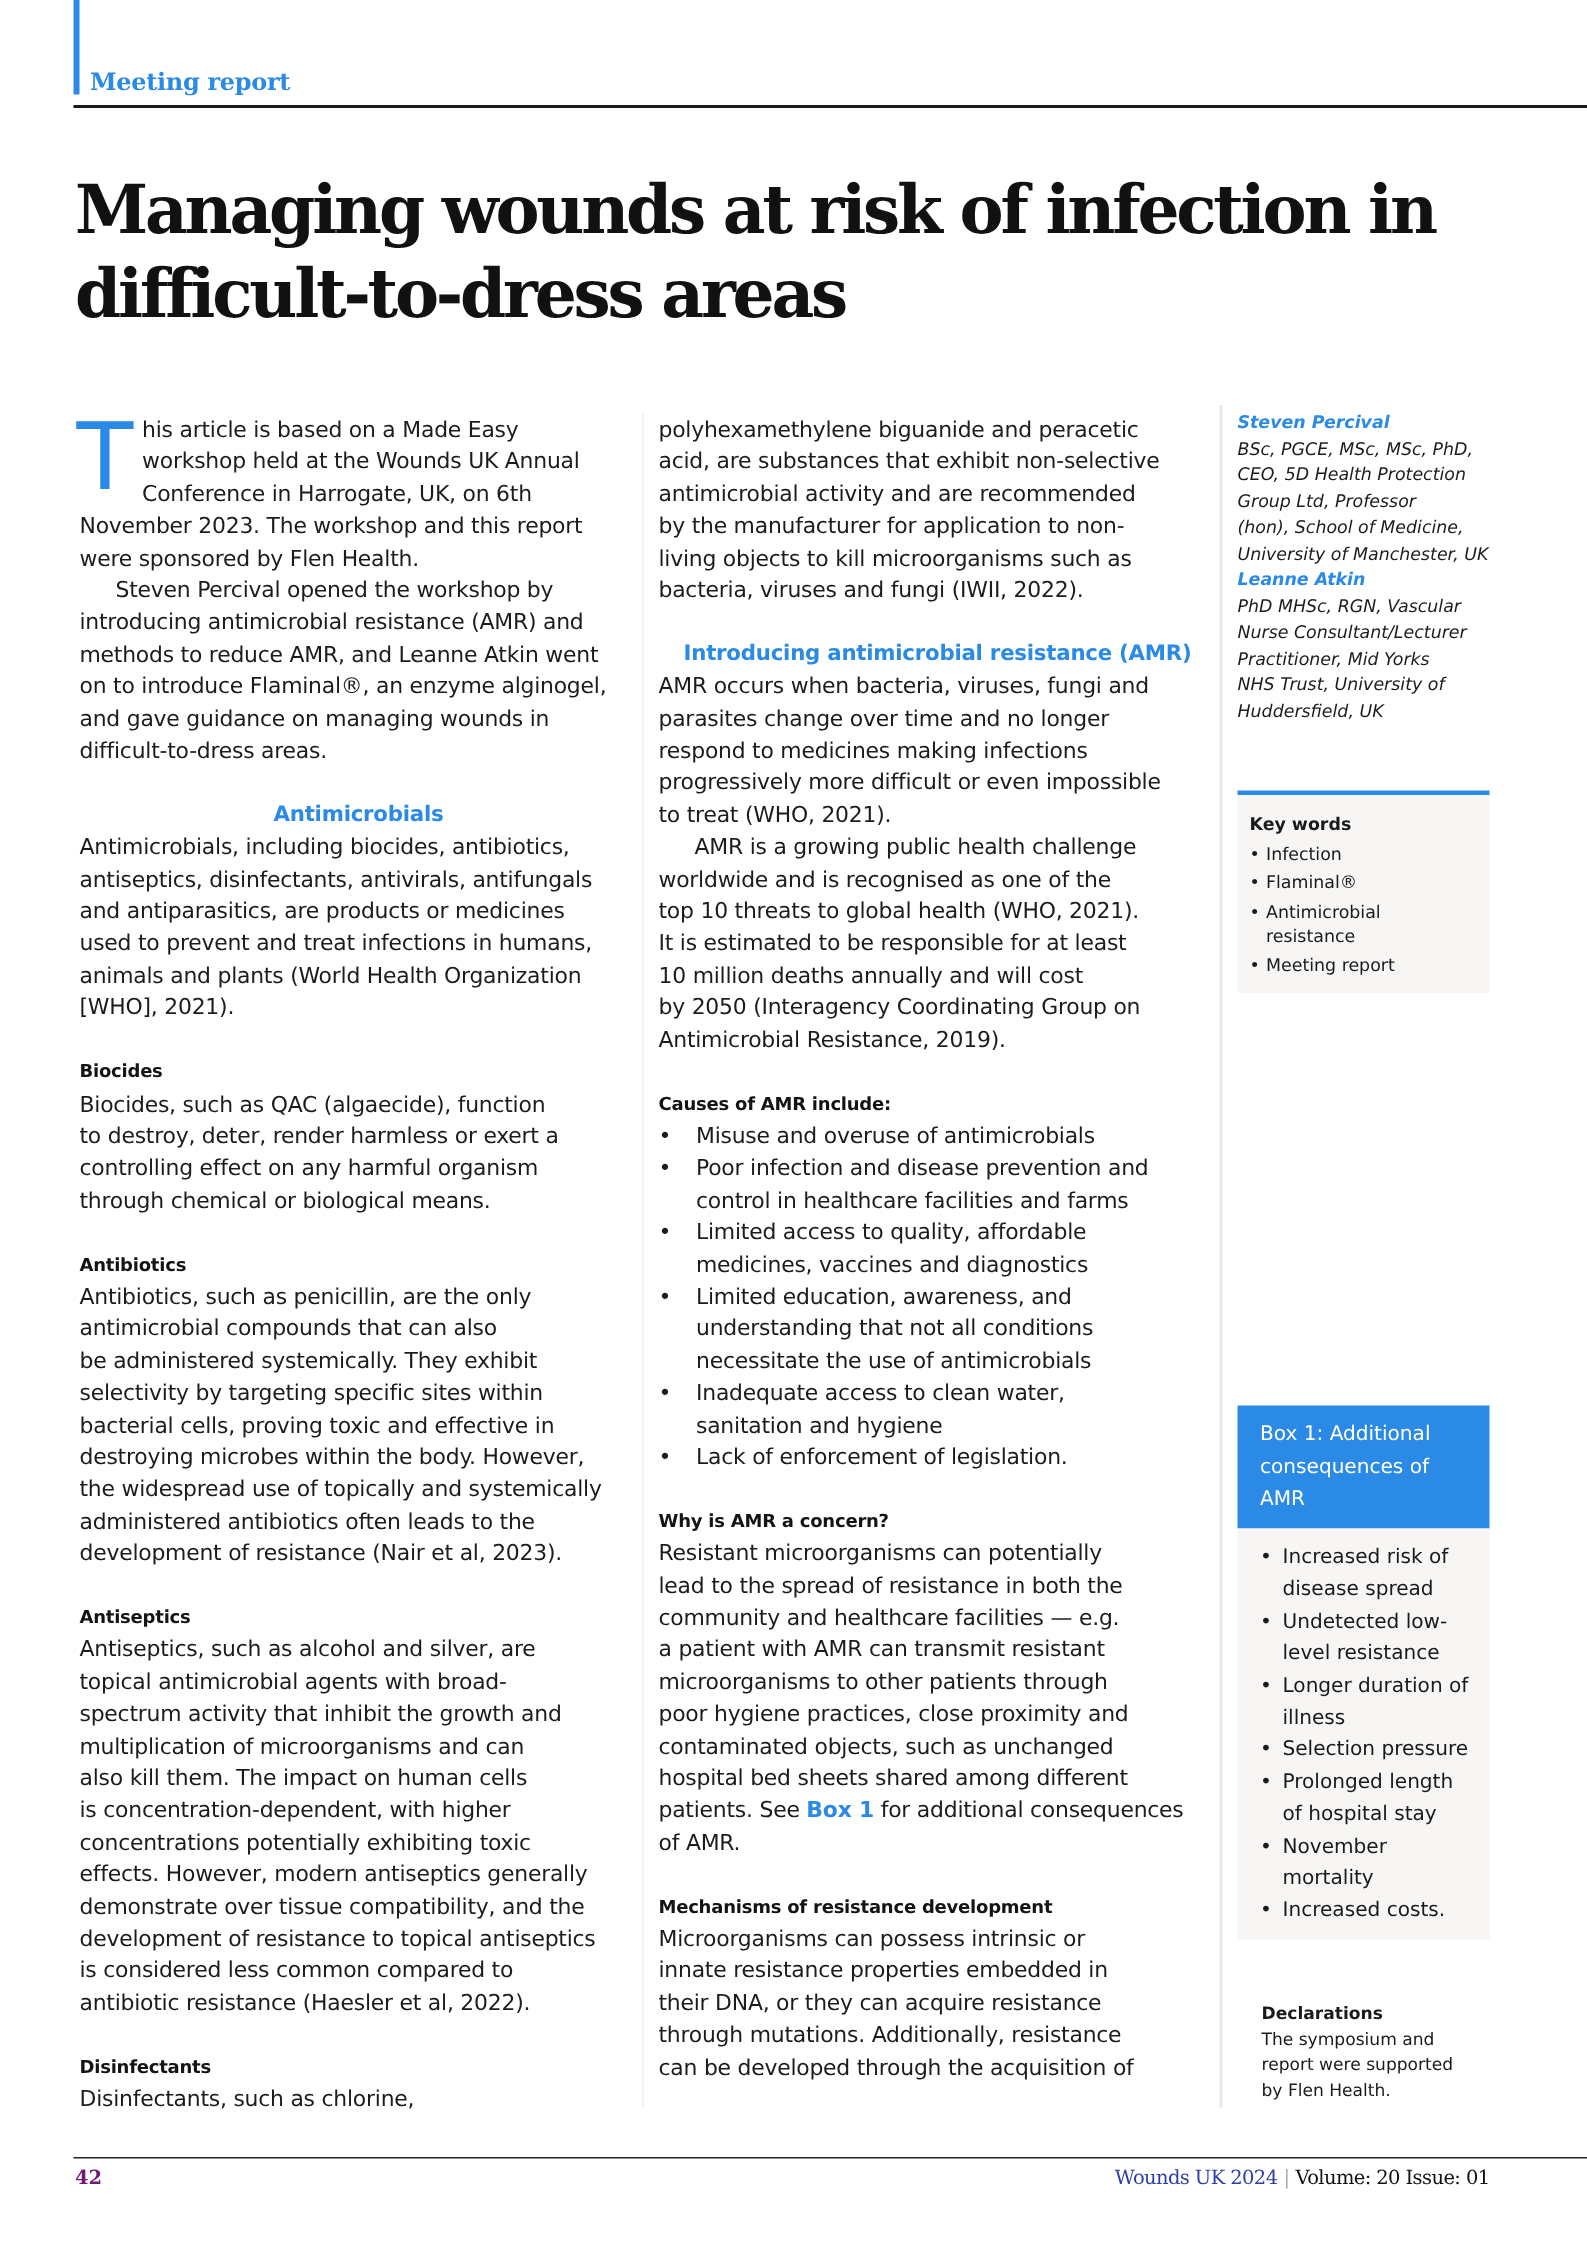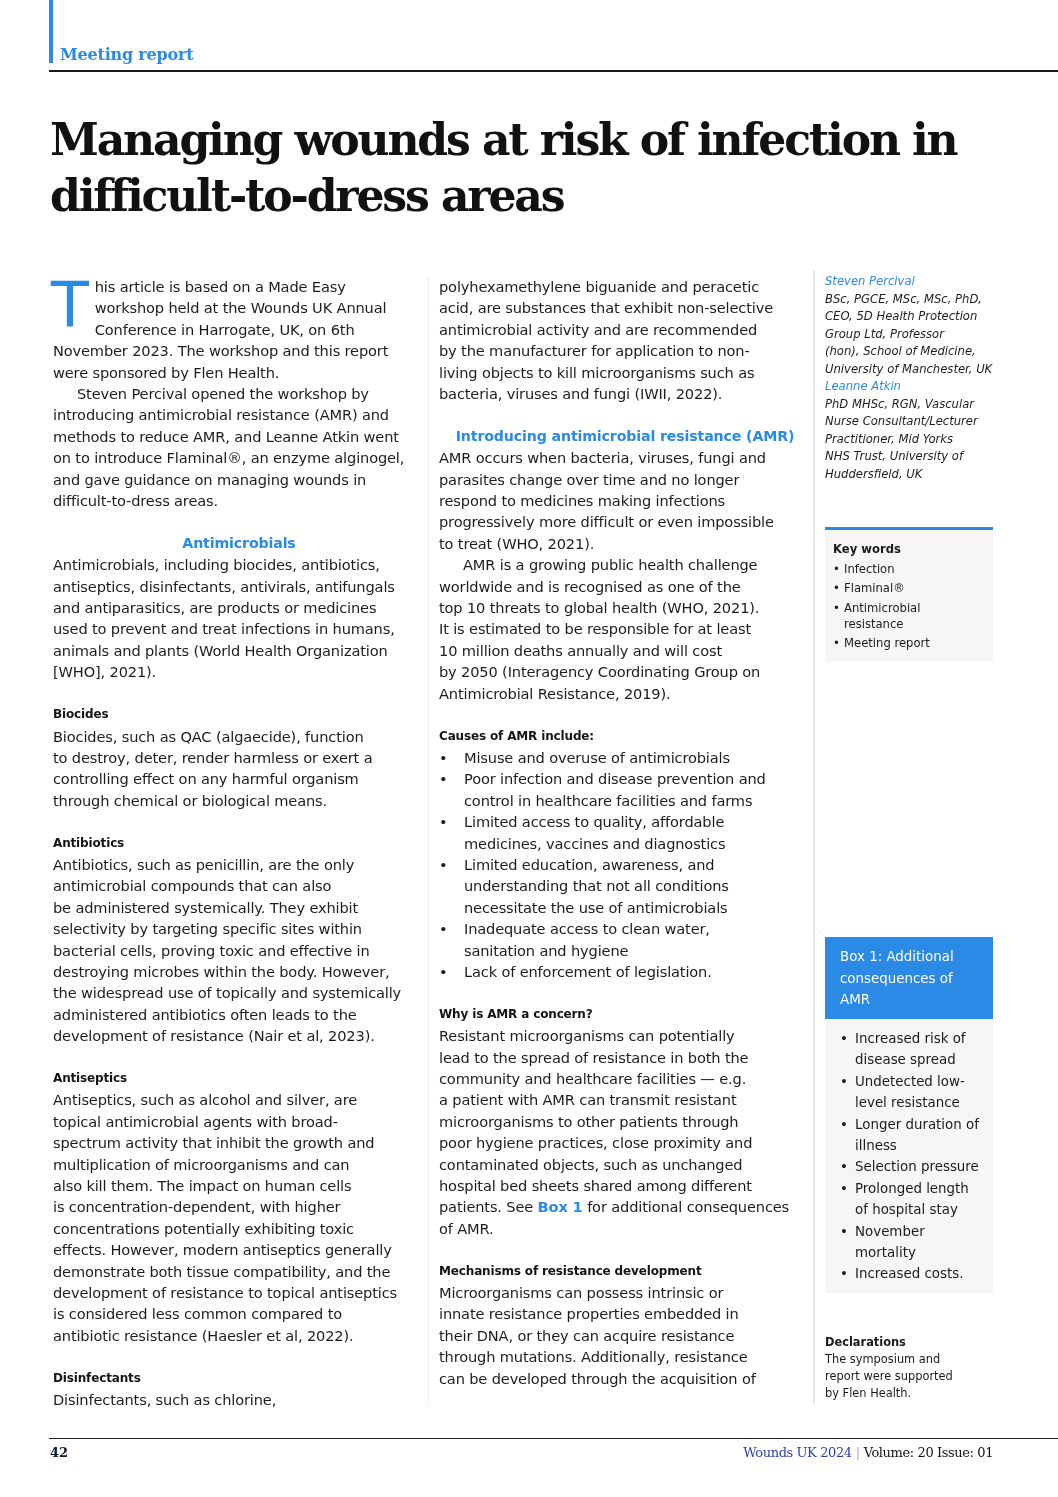--- a/index.html
+++ b/index.html
@@ -25,43 +25,43 @@
 
   .bullets { list-style: none; }
   .bullets li { position: relative; padding-left: 25px; white-space: nowrap; }
   .bullets li .dot { position: absolute; left: 0; top: 0; }
 
   .col-divider { position: absolute; left: 428px; top: 276px; width: 1px; height: 1130px; background: #eeeeee; }
   .side-divider { position: absolute; left: 813px; top: 270px; width: 2px; height: 1135px; background: #e8e8e8; }
 
   .side { position: absolute; left: 825px; width: 168px; }
   .authors { top: 273px; font-style: italic; font-size: 11.6px; line-height: 17.5px; color: #1c1c1c; }
-  .authors .name { color: #2a8ae6; font-weight: normal; }
+  .authors .name { color: #2a8ae6; font-weight: bold; }
   .authors p { white-space: nowrap; }
 
   .keywords { top: 527px; background: #f7f6f4; border-top: 3px solid #2a8ae6; padding: 10px 8px 10px 8px; font-size: 11.6px; line-height: 19.5px; height: 135px; }
   .keywords .kw-title { font-weight: bold; font-size: 11.6px; }
   .keywords ul { list-style: none; }
   .keywords li { position: relative; padding-left: 11px; line-height: 19px; }
   .keywords li.wrap { line-height: 16px; padding-top: 2px; padding-bottom: 2px; }
   .keywords li .dot { position: absolute; left: 0; }
 
   .box1 { top: 937px; }
   .box1-head { background: #2a8ae6; color: #ffffff; font-size: 13.4px; line-height: 21.5px; padding: 9px 15px 8px 15px; height: 82px; }
   .box1-body { background: #f7f6f4; padding: 9px 8px 9px 15px; font-size: 13.4px; line-height: 21.4px; height: 274px; }
   .box1-body ul { list-style: none; }
   .box1-body li { position: relative; padding-left: 15px; white-space: nowrap; }
   .box1-body li .dot { position: absolute; left: 0; }
 
   .decl { top: 1334px; font-size: 11.4px; line-height: 17px; }
   .decl .d-title { font-weight: bold; }
-  .decl p { white-space: nowrap; }
+  .decl p { white-space: nowrap; margin-left: 16px; }
 
   .footer-rule { position: absolute; left: 49px; right: 0; top: 1438px; height: 1px; background: #222; }
-  .page-num { position: absolute; left: 50px; top: 1445px; font-family: "DejaVu Serif", serif; font-weight: bold; font-size: 13px; color: #0f172a; }
+  .page-num { position: absolute; left: 50px; top: 1445px; font-family: "DejaVu Serif", serif; font-weight: bold; font-size: 13px; color: #701a75; }
   .journal { position: absolute; right: 65px; top: 1445px; font-family: "DejaVu Serif", serif; font-size: 13px; color: #111; letter-spacing: -0.4px; margin-left: 11px; }
   .journal .jname { color: #2c3fa8; }
   .journal .sep { color: #aaaaaa; margin: 0 4px; }
 </style>
 </head>
 <body>
 
 <div class="section-bar"></div>
 <div class="section-label">Meeting report</div>
 <div class="header-rule"></div>
@@ -130,21 +130,21 @@
   <div>
     <p class="h-black">Antiseptics</p>
     <p>Antiseptics, such as alcohol and silver, are</p>
     <p>topical antimicrobial agents with broad-</p>
     <p>spectrum activity that inhibit the growth and</p>
     <p>multiplication of microorganisms and can</p>
     <p>also kill them. The impact on human cells</p>
     <p>is concentration-dependent, with higher</p>
     <p>concentrations potentially exhibiting toxic</p>
     <p>effects. However, modern antiseptics generally</p>
-    <p>demonstrate both tissue compatibility, and the</p>
+    <p>demonstrate over tissue compatibility, and the</p>
     <p>development of resistance to topical antiseptics</p>
     <p>is considered less common compared to</p>
     <p>antibiotic resistance (Haesler et al, 2022).</p>
   </div>
   <div class="gap"></div>
 
   <div>
     <p class="h-black">Disinfectants</p>
     <p>Disinfectants, such as chlorine,</p>
   </div>

